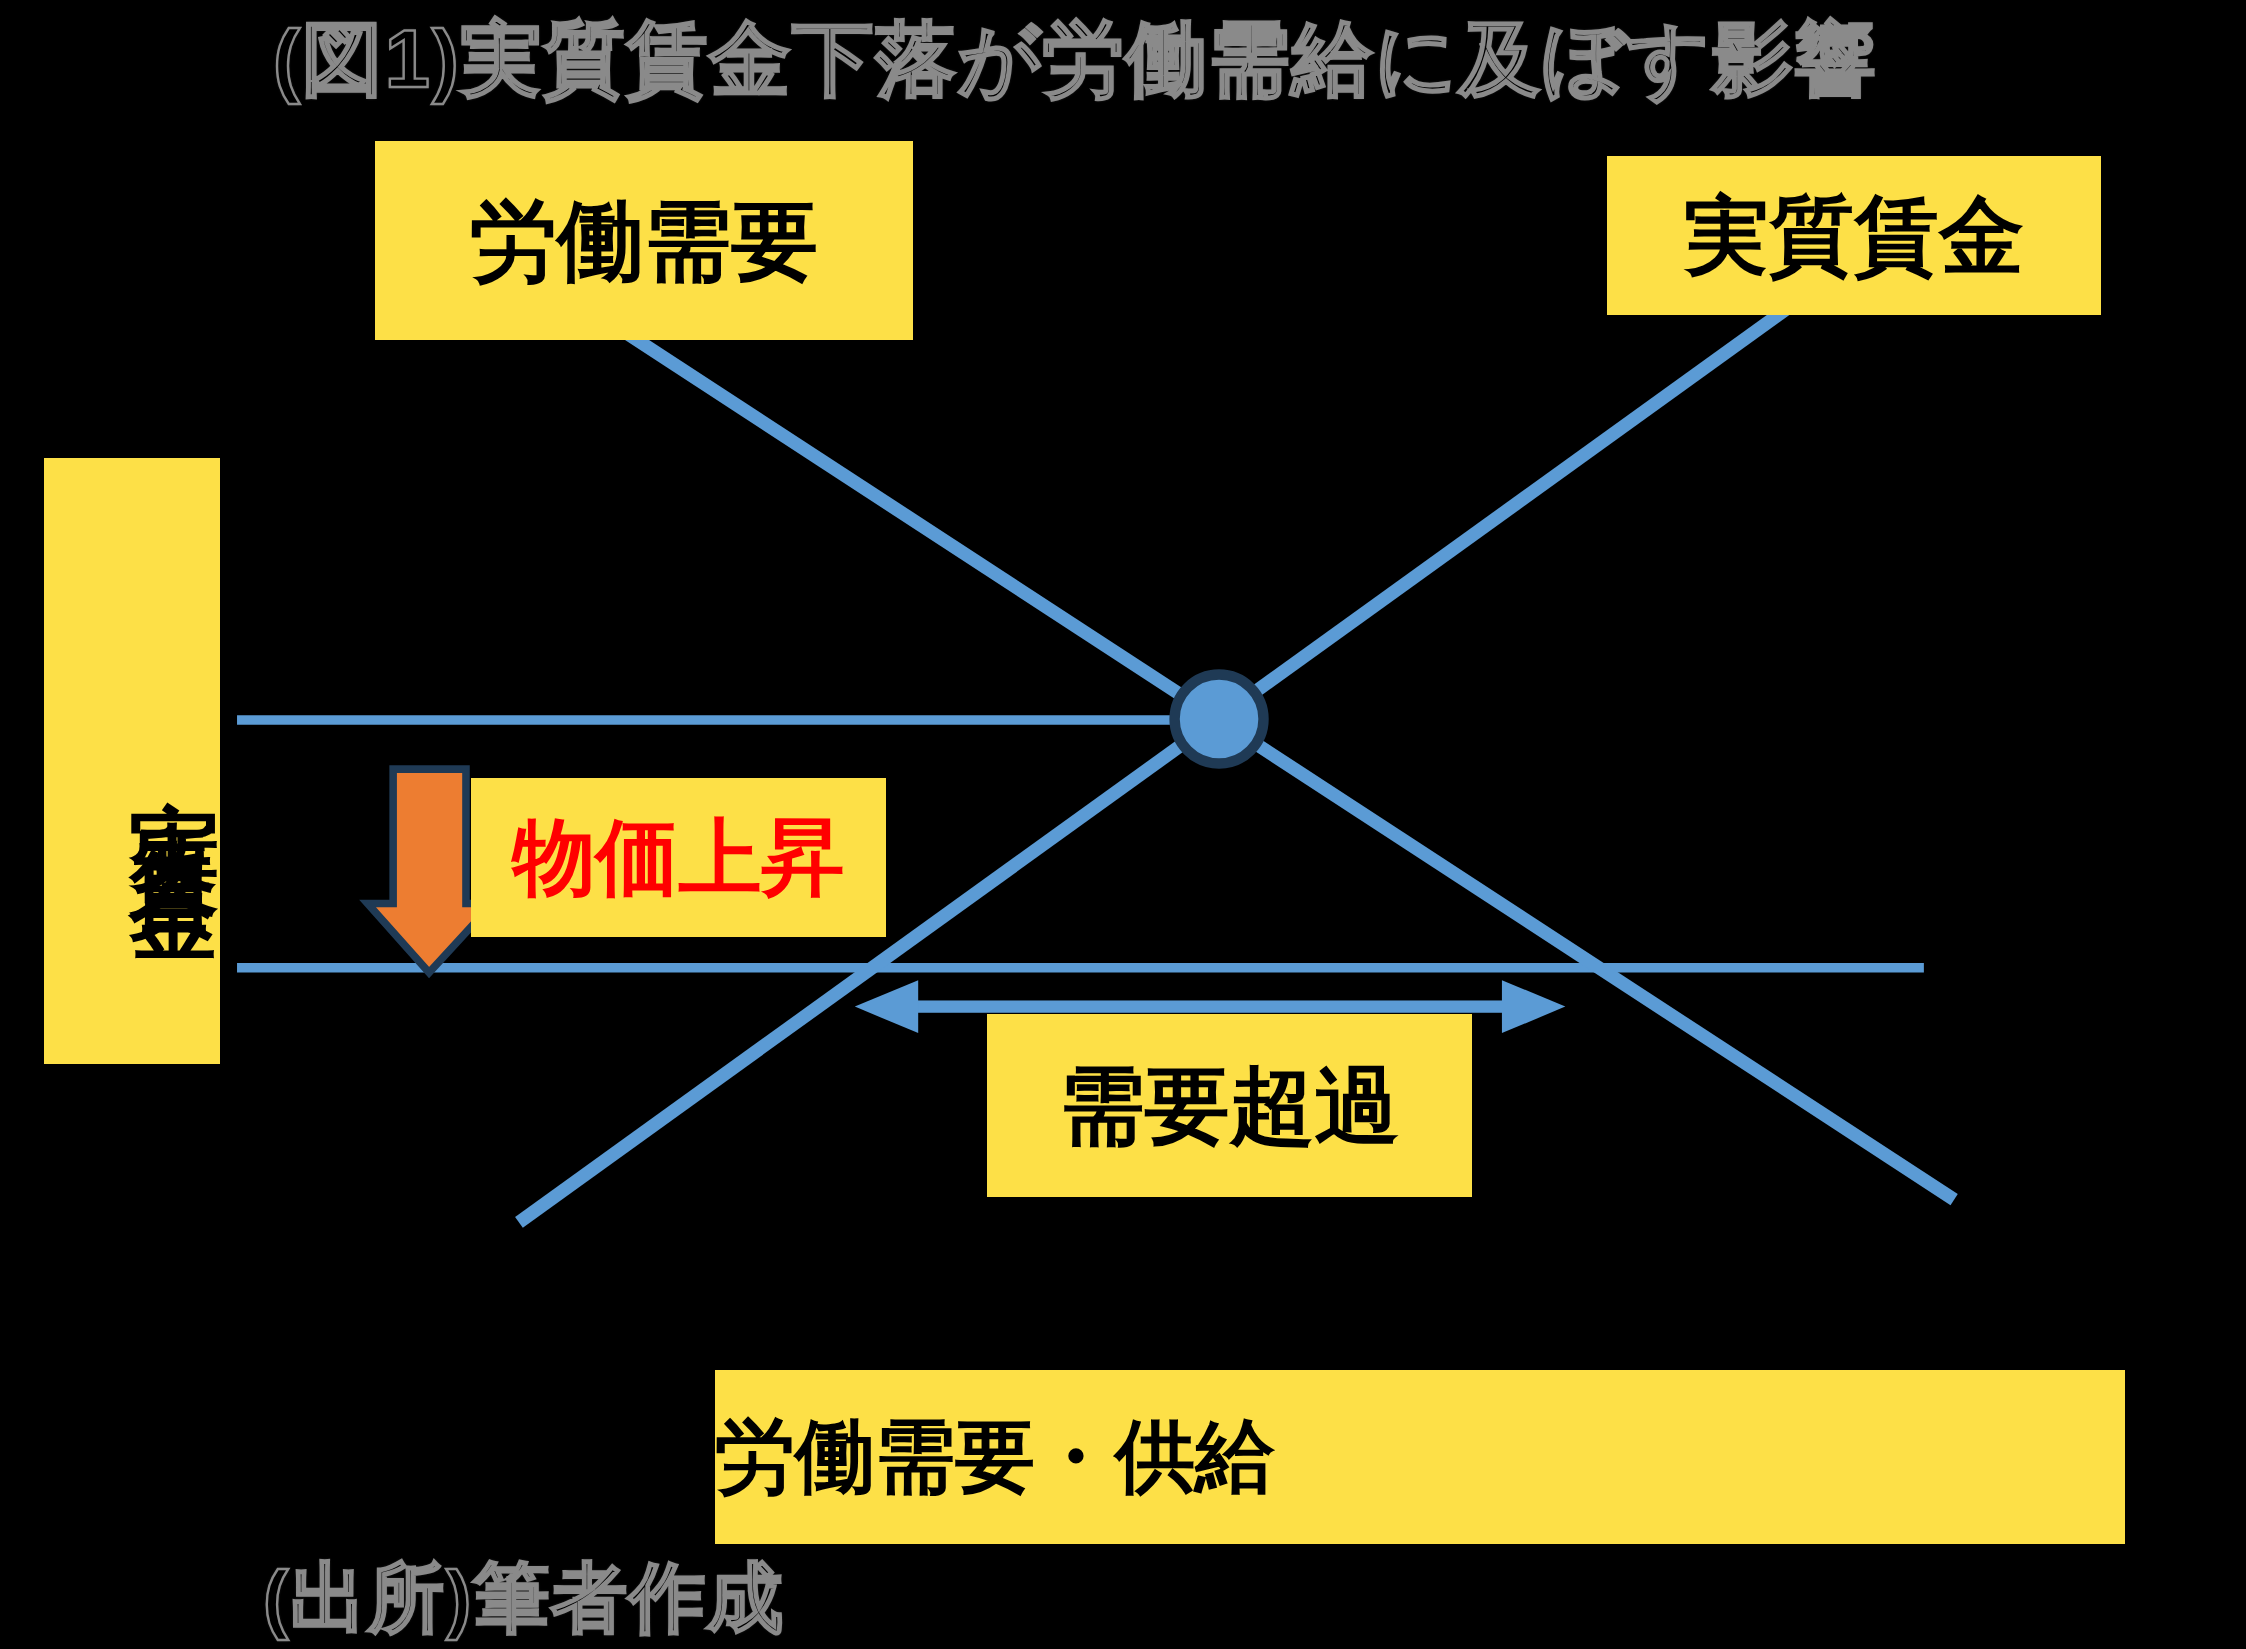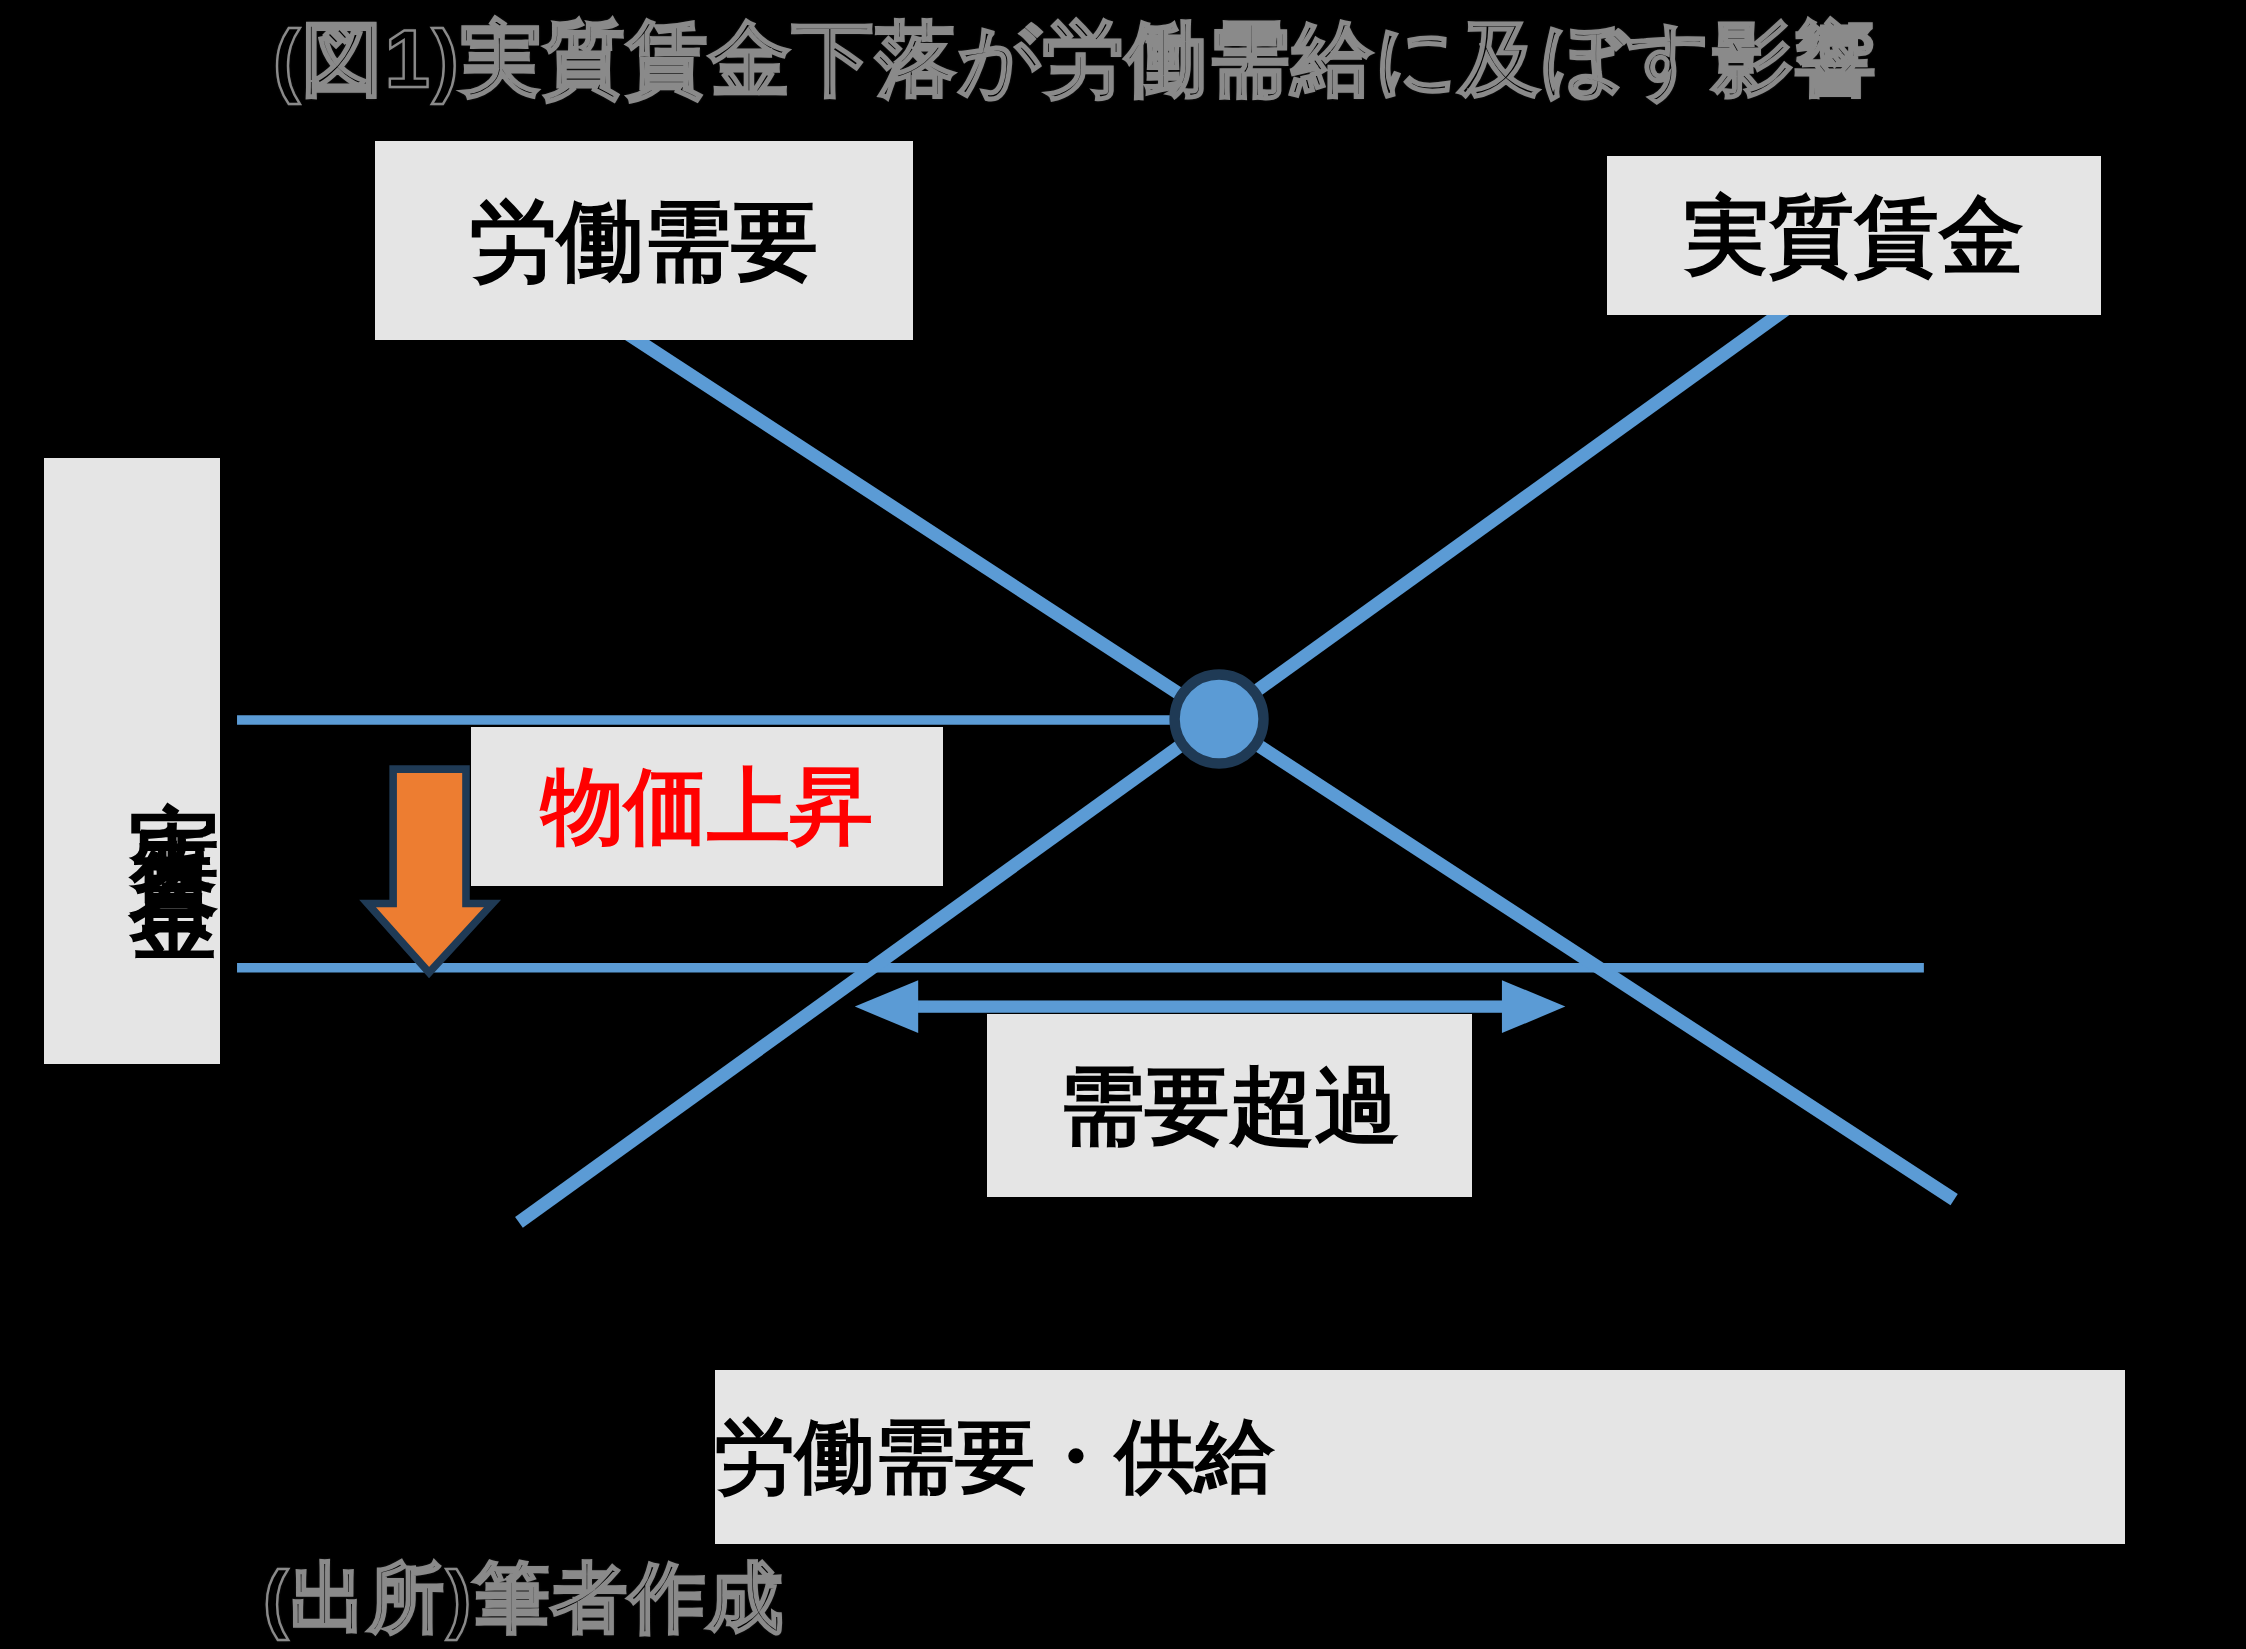--- a/index.html
+++ b/index.html
@@ -9,34 +9,34 @@
   }
   .abs{position:absolute;}
   
   .outlined{
     color:#000;
     -webkit-text-stroke:2.4px #8a8a8a;
     text-shadow:0 0 2.8px rgba(150,150,150,.65);
     font-weight:700;white-space:nowrap;
   }
   .whitebox{
-    background:#e5e5e5;color:#000;font-weight:700;
+    background:#fde047;color:#000;font-weight:700;
     display:flex;align-items:center;justify-content:center;
     white-space:nowrap;line-height:1;
   }
   #title{left:273px;top:5.7px;font-size:81px;letter-spacing:1.9px;}
   #source{left:263px;top:1548px;font-size:76px;letter-spacing:1.9px;}
   #demand-box{left:375px;top:141px;width:538px;height:199px;font-size:87px;}
   #supply-box{left:1607px;top:156px;width:494px;height:159px;font-size:85px;}
   #wage-box{
     left:44px;top:458px;width:176px;height:606px;font-size:90px;
     justify-content:center;align-items:flex-start;padding-top:28px;box-sizing:border-box;
     writing-mode:vertical-rl;text-orientation:upright;letter-spacing:0.28em;
   }
-  #price-box{left:471px;top:727px;width:472px;height:159px;font-size:83px;}
+  #price-box{left:471px;top:778px;width:415px;height:159px;font-size:83px;}
   #price-box .red{color:#FF0000;}
   #excess-box{left:987px;top:1014px;width:485px;height:183px;font-size:85px;}
   #xaxis-box{
     left:715px;top:1370px;width:1410px;height:174px;font-size:80px;
     justify-content:flex-start;box-sizing:border-box;
   }
   svg{position:absolute;left:0;top:0;}
 </style>
 </head>
 <body>

